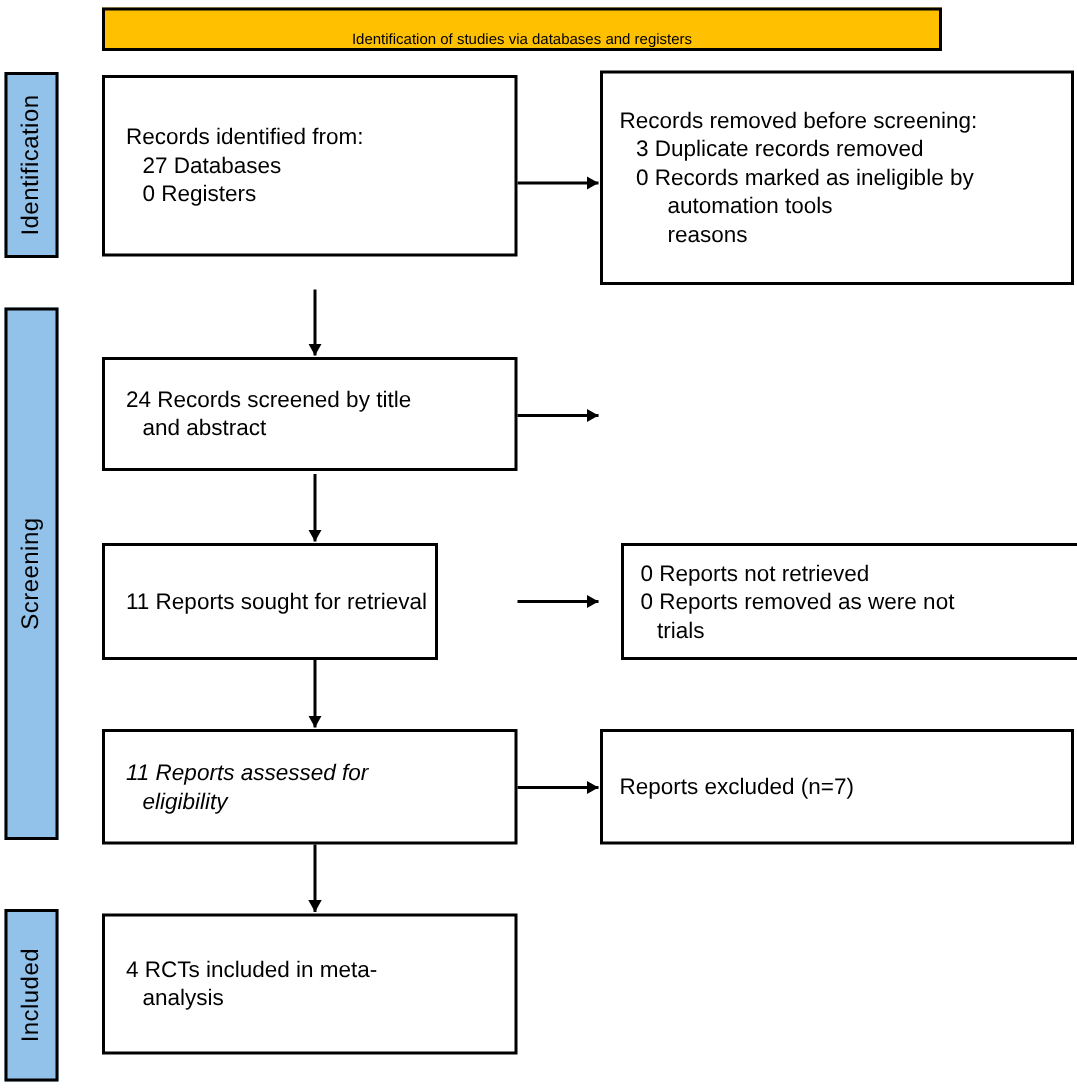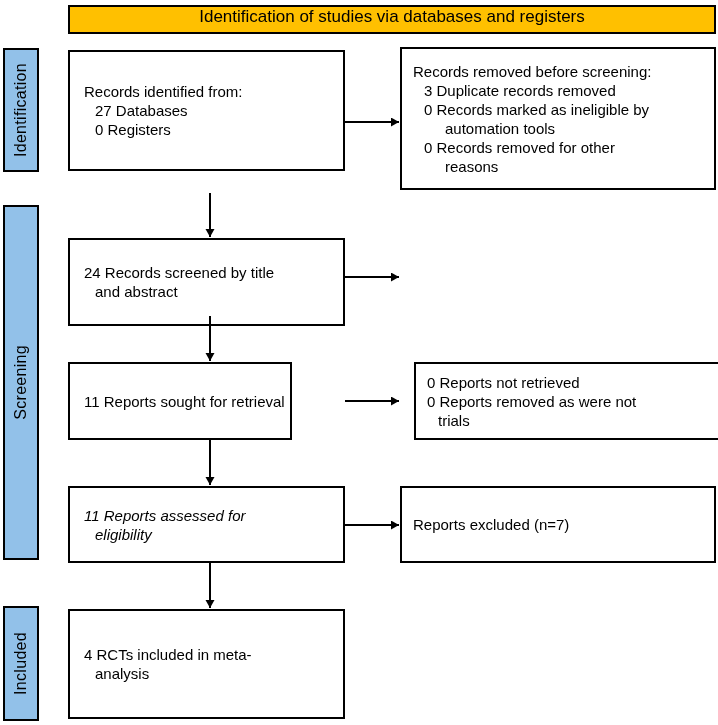--- a/index.html
+++ b/index.html
@@ -2,24 +2,24 @@
 <html style="--header-bg: #FFC000; --stage-bg: #92C1E9; --box-bg: #FFFFFF; --border: #000000;"><head>
 <meta charset="utf-8">
 <style>
   html,body{margin:0;padding:0;background:#ffffff;}
   .canvas{
     position:relative;width:718px;height:725px;background:#ffffff;
     font-family:"Liberation Sans","DejaVu Sans",sans-serif;color:#000;
     overflow:hidden;
   }
   .header{
-    position:absolute;left:68px;top:5px;width:648px;height:29px;
+    position:absolute;left:68px;top:5px;width:560px;height:29px;
     background:var(--header-bg,#FFC000);border:2px solid var(--border,#000);
-    box-sizing:border-box;display:flex;align-items:flex-start;justify-content:center;
-    font-size:17px;
+    box-sizing:border-box;display:flex;align-items:flex-end;justify-content:center;
+    font-size:10px;
   }
   .stage{
     position:absolute;left:3px;width:36px;
     background:var(--stage-bg,#92C1E9);border:2px solid var(--border,#000);
     box-sizing:border-box;display:flex;align-items:center;justify-content:center;
   }
   .stage .vtext{
     writing-mode:vertical-rl;transform:rotate(180deg);
     font-size:16px;white-space:nowrap;letter-spacing:0.3px;
   }
@@ -29,24 +29,24 @@
   .box{
     position:absolute;background:var(--box-bg,#FFFFFF);
     border:2px solid var(--border,#000);box-sizing:border-box;
     display:flex;flex-direction:column;justify-content:center;
     padding:4px 6px 4px 14px;font-size:15px;line-height:19px;
   }
   .box .ln{white-space:nowrap;}
   .box .ind1{padding-left:11px;}
   .box .ind2{padding-left:32px;}
   #box-records-identified{left:68px;top:50px;width:277px;height:121px;}
-  #box-records-screened{left:68px;top:238px;width:277px;height:88px;}
+  #box-records-screened{left:68px;top:238px;width:277px;height:76px;}
   #box-reports-sought{left:68px;top:362px;width:224px;height:78px;}
   #box-reports-assessed{left:68px;top:486px;width:277px;height:77px;font-style:italic;}
-  #box-rcts-included{left:68px;top:609px;width:277px;height:110px;}
+  #box-rcts-included{left:68px;top:609px;width:277px;height:94px;}
   #box-records-removed{left:400px;top:47px;width:316px;height:143px;padding-left:11px;}
   #box-records-excluded{left:400px;top:238px;width:316px;height:78px;padding-left:11px;}
   #box-reports-not-retrieved{left:414px;top:362px;width:316px;height:78px;padding-left:11px;}
   #box-reports-excluded{left:400px;top:486px;width:316px;height:77px;padding-left:11px;}
   .arrows{position:absolute;left:0;top:0;width:718px;height:725px;pointer-events:none;}
 </style>
 </head>
 <body>
 
 <div class="canvas">
@@ -69,21 +69,20 @@
     <div class="ln">Records identified from:</div>
     <div class="ln ind1">27 Databases</div>
     <div class="ln ind1">0 Registers</div>
   </div>
 
   <div class="box" id="box-records-removed">
     <div class="ln">Records removed before screening:</div>
     <div class="ln ind1">3 Duplicate records removed</div>
     <div class="ln ind1">0 Records marked as ineligible by</div>
     <div class="ln ind2">automation tools</div>
-    <div class="ln ind1">0 Records removed for other</div>
     <div class="ln ind2">reasons</div>
   </div>
 
   <div class="box" id="box-records-screened">
     <div class="ln">24 Records screened by title</div>
     <div class="ln ind1">and abstract</div>
   </div>
 
 
   <div class="box" id="box-reports-sought">

